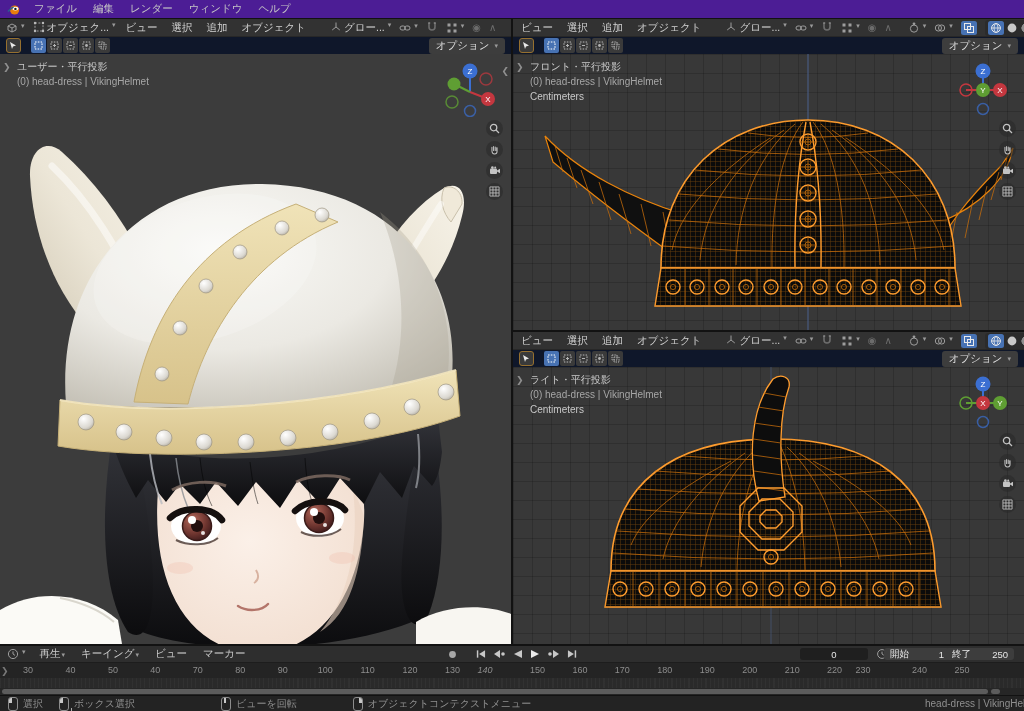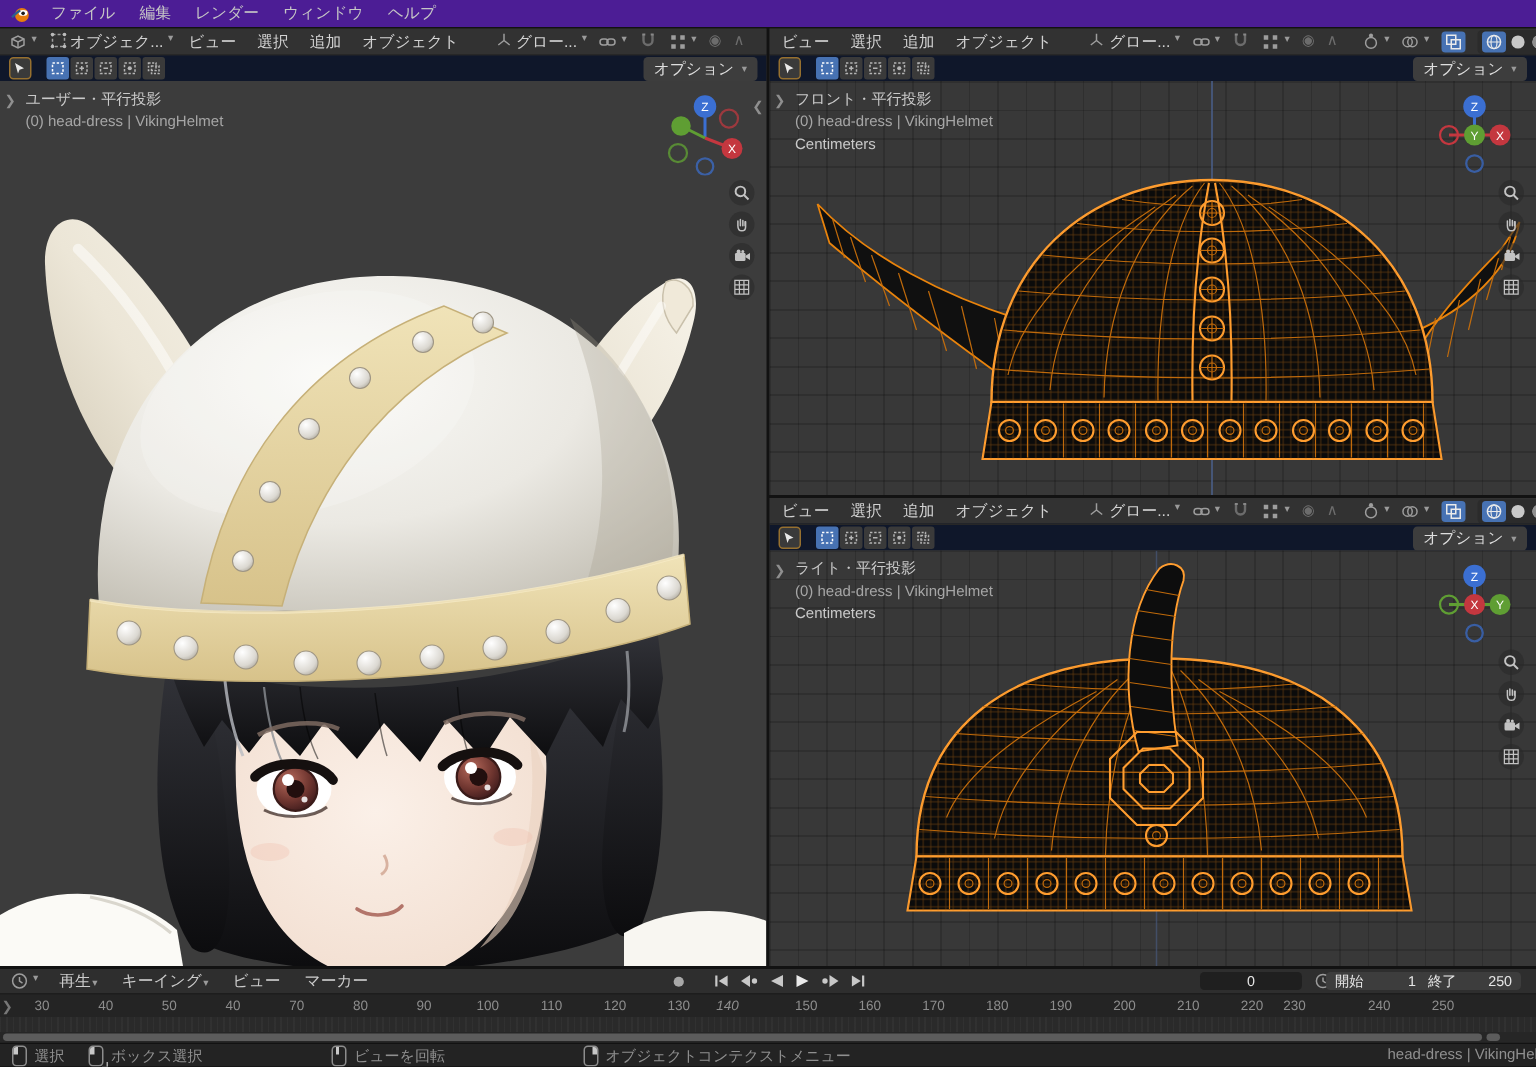--- a/index.html
+++ b/index.html
@@ -59,21 +59,21 @@
 .rnum{position:absolute;top:2px;transform:translateX(-50%);font-size:9px;color:#8d8d8d}
 #playhead-hint{position:absolute;left:1px;top:3px;color:#777;font-size:9px}
 #tl-tracks{position:absolute;left:0;top:32px;right:0;height:10px;background:#2a2a2a;background-image:repeating-linear-gradient(to right,rgba(255,255,255,.03) 0 1px,transparent 1px 4.25px)}
 #tl-scroll{position:absolute;left:0;top:42px;right:0;height:7px;background:#262626}
 #tl-scroll .handle{position:absolute;left:2px;right:36px;top:1px;height:5px;background:#5c5c5c;border-radius:2.5px}
 #tl-scroll .dot{position:absolute;right:24px;top:1px;width:9px;height:5px;background:#5c5c5c;border-radius:2.5px}
 
 #statusbar{position:absolute;left:0;top:696px;width:1024px;height:15px;background:#232323;display:flex;align-items:center;font-size:10px;color:#8f8f8f;padding:0 8px;box-sizing:border-box}
 .hint{display:flex;align-items:center;margin-right:16px}
 .hint:nth-child(3){margin-left:70px}
-.hint:nth-child(4){margin-left:76px}
+.hint:nth-child(4){margin-left:40px}
 .mouse{display:inline-block;width:8px;height:12px;border:1px solid #8d8d8d;border-radius:3px;position:relative;margin-right:5px}
 .mouse.mouse-left::before{content:'';position:absolute;left:0;top:0;width:3px;height:5px;background:#c8c8c8;border-radius:2px 0 0 0}
 .mouse.mouse-left-drag::before{content:'';position:absolute;left:0;top:0;width:3px;height:5px;background:#c8c8c8;border-radius:2px 0 0 0}
 .mouse.mouse-left-drag::after{content:'';position:absolute;right:-4px;bottom:-2px;width:3px;height:3px;border-right:1px solid #aaa;border-bottom:1px solid #aaa}
 .mouse.mouse-middle::before{content:'';position:absolute;left:2.5px;top:0;width:2px;height:5px;background:#c8c8c8}
 .mouse.mouse-right::before{content:'';position:absolute;right:0;top:0;width:3px;height:5px;background:#c8c8c8;border-radius:0 2px 0 0}
 #sb-right{position:absolute;left:925px;right:0;top:0;height:15px;line-height:15px;overflow:hidden;white-space:nowrap;color:#8f8f8f}
 
 .wA{stroke:#c96f0b;fill:none;stroke-width:.8;opacity:.95}
 .wB{stroke:#ff9d2f;fill:none;stroke-width:1.4}

